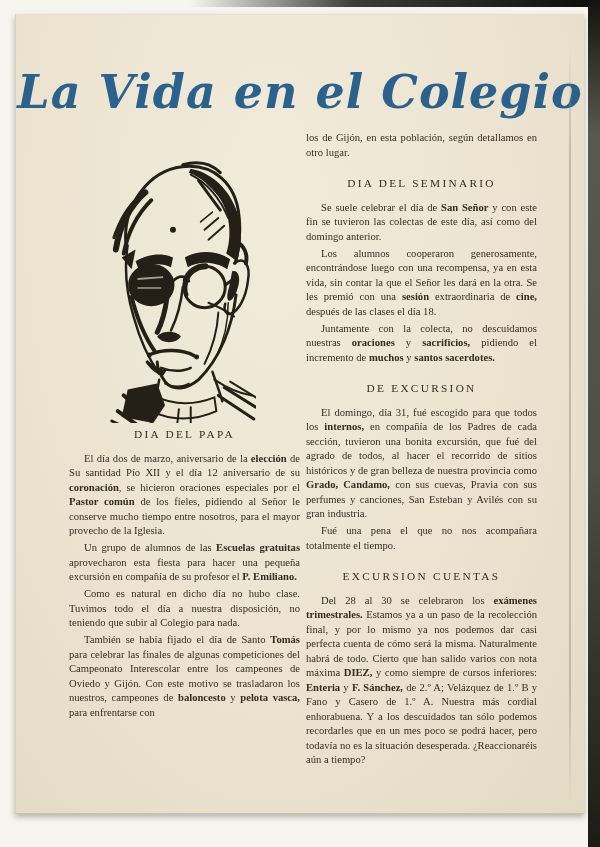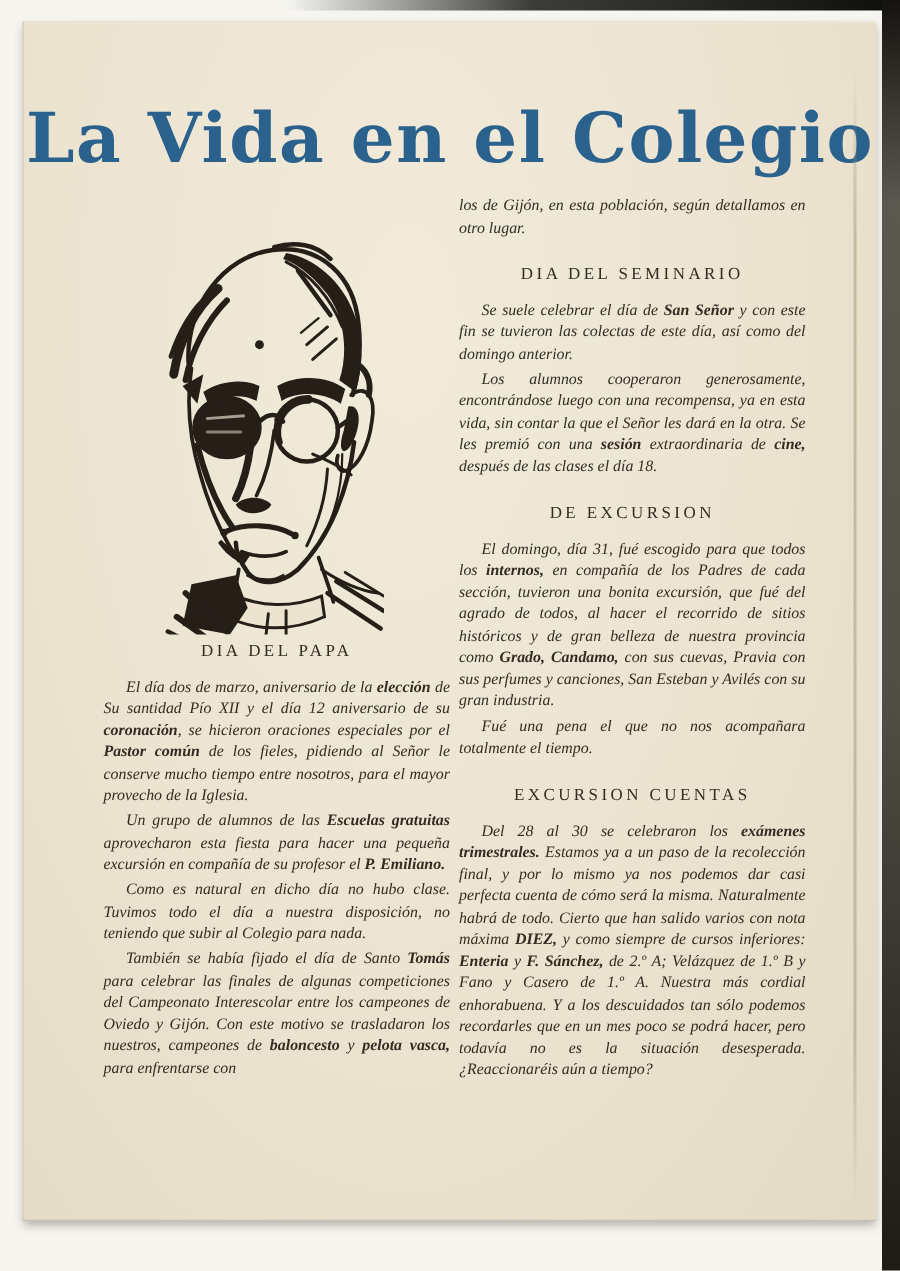--- a/index.html
+++ b/index.html
@@ -21,34 +21,34 @@
     background:radial-gradient(ellipse at 45% 25%, #f2ebda 0%, var(--paper,#ece4d1) 52%, #e3dac4 100%);
     border-left:1px solid #d8d1bf;border-top:1px solid #e7e1cf;border-bottom:1px solid #c9c2ae;
     box-shadow:0 3px 6px rgba(60,55,40,.35);
   }
   .crease{
     position:absolute;top:30px;bottom:10px;right:13px;width:2px;
     background:linear-gradient(180deg,rgba(160,148,120,0),rgba(160,148,120,.5) 15%,rgba(160,148,120,.5) 85%,rgba(160,148,120,0));
   }
   .title{
     position:absolute;left:0;width:100%;top:52px;margin:0;text-align:center;
-    font-family:"DejaVu Serif",serif;font-weight:bold;
+    font-family:"DejaVu Serif",serif;font-style:italic;font-weight:bold;
     font-size:46px;line-height:1.1;color:var(--title_blue,#2b618d);letter-spacing:1px;
   }
   .portrait{position:absolute;left:72px;top:132px;width:168px;height:276px;}
   .portrait svg{width:100%;height:100%;}
   .sk{stroke:#241f17;fill:none;stroke-linecap:round;}
   .fl{fill:#241f17;stroke:none;}
   .col{
     position:absolute;width:231px;color:var(--ink,#342c23);
     font-size:10.6px;line-height:14.5px;text-align:justify;
   }
   .col-left{left:53px;top:412px;}
   .col-right{left:290px;top:116px;}
-  .para{margin:0 0 2.5px 0;text-indent:15px;font-style:italic;}
+  .para{margin:0 0 2.5px 0;text-indent:15px;}
   .para.noindent{text-indent:0;}
   .b{font-weight:bold;}
   .heading{
     margin:16px 0 10px 0;font-size:11.3px;font-weight:normal;
     letter-spacing:2.3px;text-align:center;
   }
   .col .heading:first-child{margin-top:0;}
 </style>
 </head>
 <body>
@@ -135,20 +135,21 @@
       <p class="para"><span>El día dos de marzo, aniversario de la </span><span class="b">elección</span><span> de Su santidad Pío XII y el día 12 aniversario de su </span><span class="b">coronación</span><span>, se hicieron oraciones especiales por el </span><span class="b">Pastor común</span><span> de los fieles, pidiendo al Señor le conserve mucho tiempo entre nosotros, para el mayor provecho de la Iglesia.</span></p>
       <p class="para"><span>Un grupo de alumnos de las </span><span class="b">Escuelas gratuitas</span><span> aprovecharon esta fiesta para hacer una pequeña excursión en compañía de su profesor el </span><span class="b">P. Emiliano.</span></p>
       <p class="para"><span>Como es natural en dicho día no hubo clase. Tuvimos todo el día a nuestra disposición, no teniendo que subir al Colegio para nada.</span></p>
       <p class="para"><span>También se había fijado el día de Santo </span><span class="b">Tomás</span><span> para celebrar las finales de algunas competiciones del Campeonato Interescolar entre los campeones de Oviedo y Gijón. Con este motivo se trasladaron los nuestros, campeones de </span><span class="b">baloncesto</span><span> y </span><span class="b">pelota vasca,</span><span> para enfrentarse con</span></p>
     </div>
   <div class="col col-right">
       <p class="para noindent"><span>los de Gijón, en esta población, según detallamos en otro lugar.</span></p>
       <h3 class="heading">DIA DEL SEMINARIO</h3>
       <p class="para"><span>Se suele celebrar el día de </span><span class="b">San Señor</span><span> y con este fin se tuvieron las colectas de este día, así como del domingo anterior.</span></p>
       <p class="para"><span>Los alumnos cooperaron generosamente, encontrándose luego con una recompensa, ya en esta vida, sin contar la que el Señor les dará en la otra. Se les premió con una </span><span class="b">sesión</span><span> extraordinaria de </span><span class="b">cine,</span><span> después de las clases el día 18.</span></p>
+      <p class="para"><span>Juntamente con la colecta, no descuidamos nuestras </span><span class="b">oraciones</span><span> y </span><span class="b">sacrificios,</span><span> pidiendo el incremento de </span><span class="b">muchos</span><span> y </span><span class="b">santos sacerdotes.</span></p>
       <h3 class="heading">DE EXCURSION</h3>
       <p class="para"><span>El domingo, día 31, fué escogido para que todos los </span><span class="b">internos,</span><span> en compañía de los Padres de cada sección, tuvieron una bonita excursión, que fué del agrado de todos, al hacer el recorrido de sitios históricos y de gran belleza de nuestra provincia como </span><span class="b">Grado, Candamo,</span><span> con sus cuevas, Pravia con sus perfumes y canciones, San Esteban y Avilés con su gran industria.</span></p>
       <p class="para"><span>Fué una pena el que no nos acompañara totalmente el tiempo.</span></p>
       <h3 class="heading">EXCURSION CUENTAS</h3>
       <p class="para"><span>Del 28 al 30 se celebraron los </span><span class="b">exámenes trimestrales.</span><span> Estamos ya a un paso de la recolección final, y por lo mismo ya nos podemos dar casi perfecta cuenta de cómo será la misma. Naturalmente habrá de todo. Cierto que han salido varios con nota máxima </span><span class="b">DIEZ,</span><span> y como siempre de cursos inferiores: </span><span class="b">Enteria</span><span> y </span><span class="b">F. Sánchez,</span><span> de 2.º A; Velázquez de 1.º B y Fano y Casero de 1.º A. Nuestra más cordial enhorabuena. Y a los descuidados tan sólo podemos recordarles que en un mes poco se podrá hacer, pero todavía no es la situación desesperada. ¿Reaccionaréis aún a tiempo?</span></p>
     </div>
 
   <div class="crease"></div>
 </div>
 

